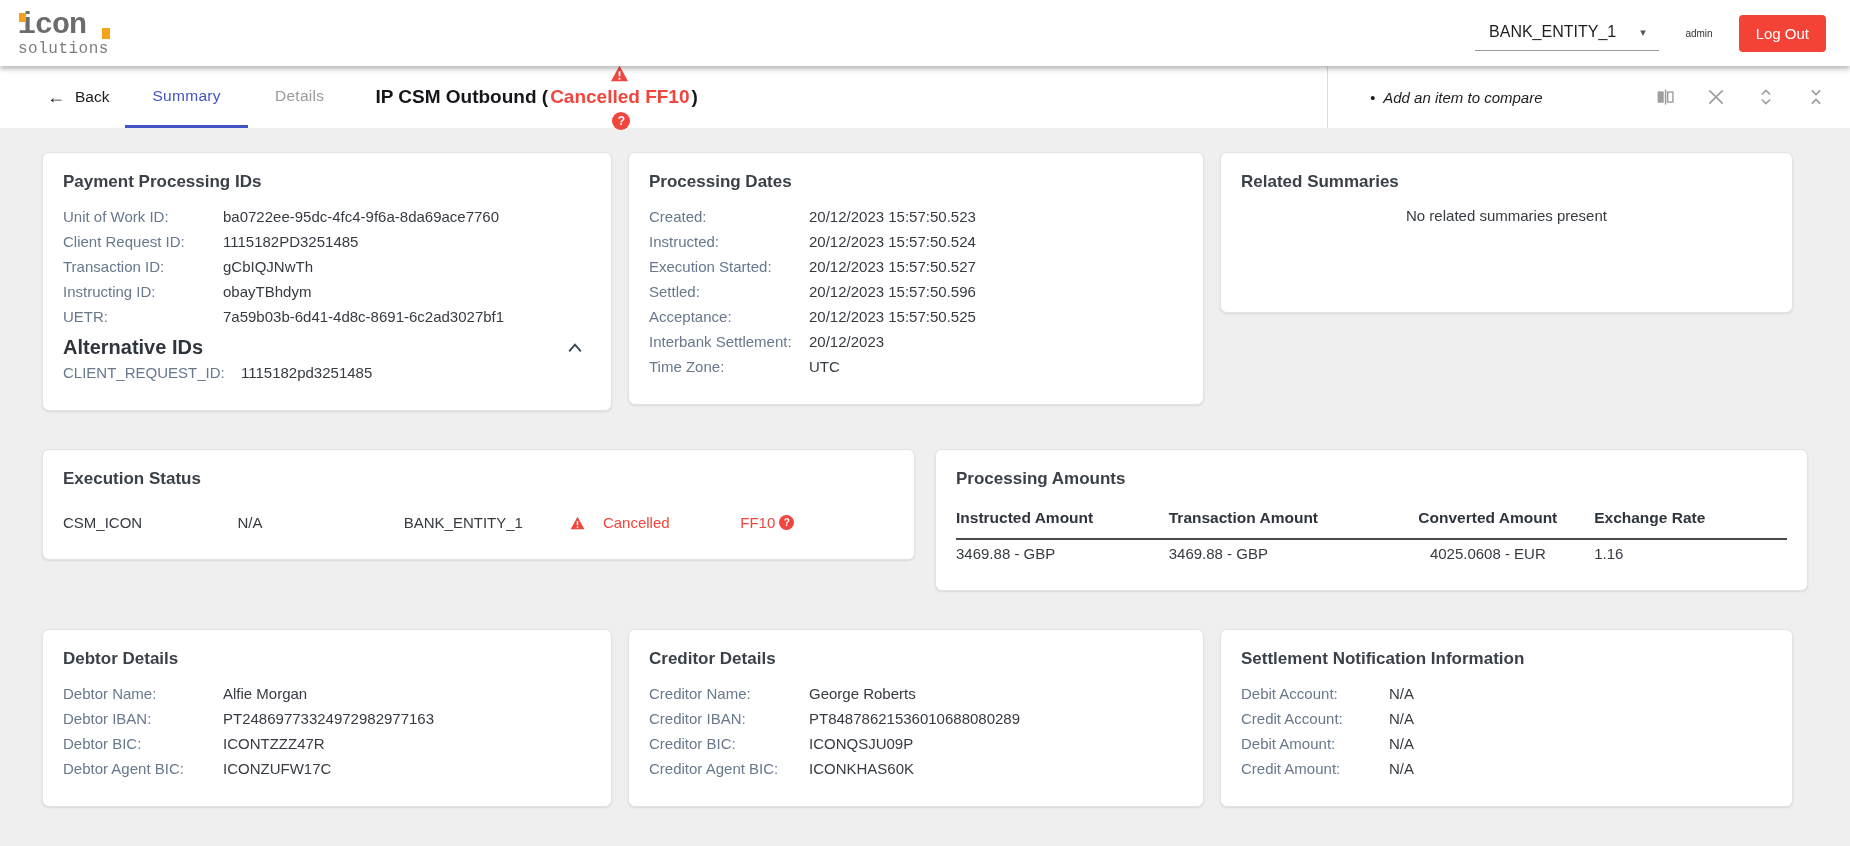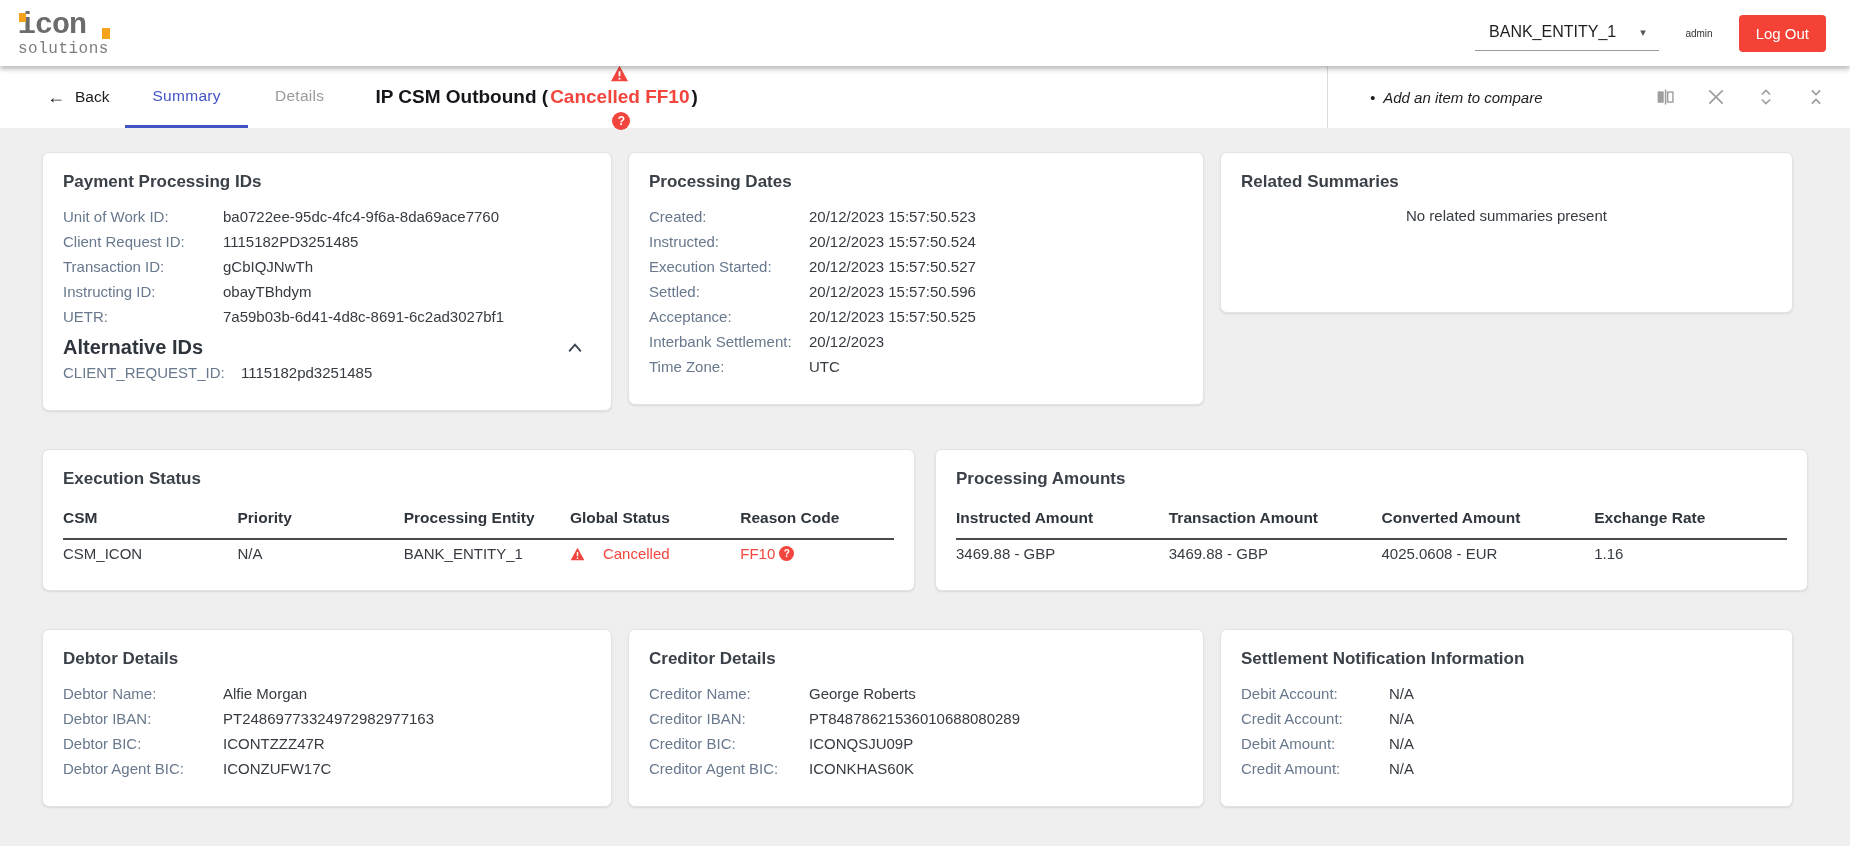--- a/index.html
+++ b/index.html
@@ -67,21 +67,21 @@
   .empty-note{font-size:15px;color:#363b42;text-align:center;margin-top:14px;margin-bottom:66px;}
   
   .ttable{margin-top:20px;}
   .thead{display:flex;font-size:15.5px;font-weight:bold;color:#2f353c;
     padding-bottom:11px;border-bottom:2px solid #4a4a4a;}
   .trow{display:flex;font-size:15px;color:var(--value-dark);padding-top:5px;padding-bottom:6px;}
   .c-exec > :nth-child(1){width:21%;} .c-exec > :nth-child(2){width:20%;}
   .c-exec > :nth-child(3){width:20%;} .c-exec > :nth-child(4){width:20.5%;}
   .c-exec > :nth-child(5){width:18.5%;}
   .c-amt > :nth-child(1){width:25.6%;} .c-amt > :nth-child(2){width:25.6%;}
-  .c-amt > :nth-child(3){width:25.6%;} .c-amt > :nth-child(4){width:23.2%;}
+  .c-amt > :nth-child(3){width:25.6%;text-align:center;} .c-amt > :nth-child(4){width:23.2%;}
   .cell-status{color:var(--accent-red);display:flex;align-items:center;gap:18px;}
   .cell-reason{color:var(--accent-red);display:flex;align-items:center;}
 </style>
 </head>
 <body>
 
 <div class="header">
   <div class="logo">
     <span class="logo-word"><span class="tittle"></span><span class="ibar">icon</span><span class="ntail"></span></span>
     <span class="logo-sub">solutions</span>
@@ -224,27 +224,20 @@
     <div class="card">
       <div class="card-title">Related Summaries</div>
       <div class="empty-note">No related summaries present</div>
     </div>
   </div>
 
   <div class="grid r2">
     <div class="card">
       <div class="card-title">Execution Status</div>
       <div class="ttable">
-        <div class="thead c-exec">
-          <span>CSM</span>
-          <span>Priority</span>
-          <span>Processing Entity</span>
-          <span>Global Status</span>
-          <span>Reason Code</span>
-        </div>
         <div class="trow c-exec">
           <span>CSM_ICON</span>
           <span>N/A</span>
           <span>BANK_ENTITY_1</span>
           <span class="cell-status">
             <svg width="15" height="14" viewBox="0 0 24 22">
               <path d="M1 21h22L12 1 1 21z" fill="#f2453d"></path>
               <rect x="10.8" y="8" width="2.4" height="6.5" fill="#fff"></rect>
               <rect x="10.8" y="16.5" width="2.4" height="2.4" fill="#fff"></rect>
             </svg>

